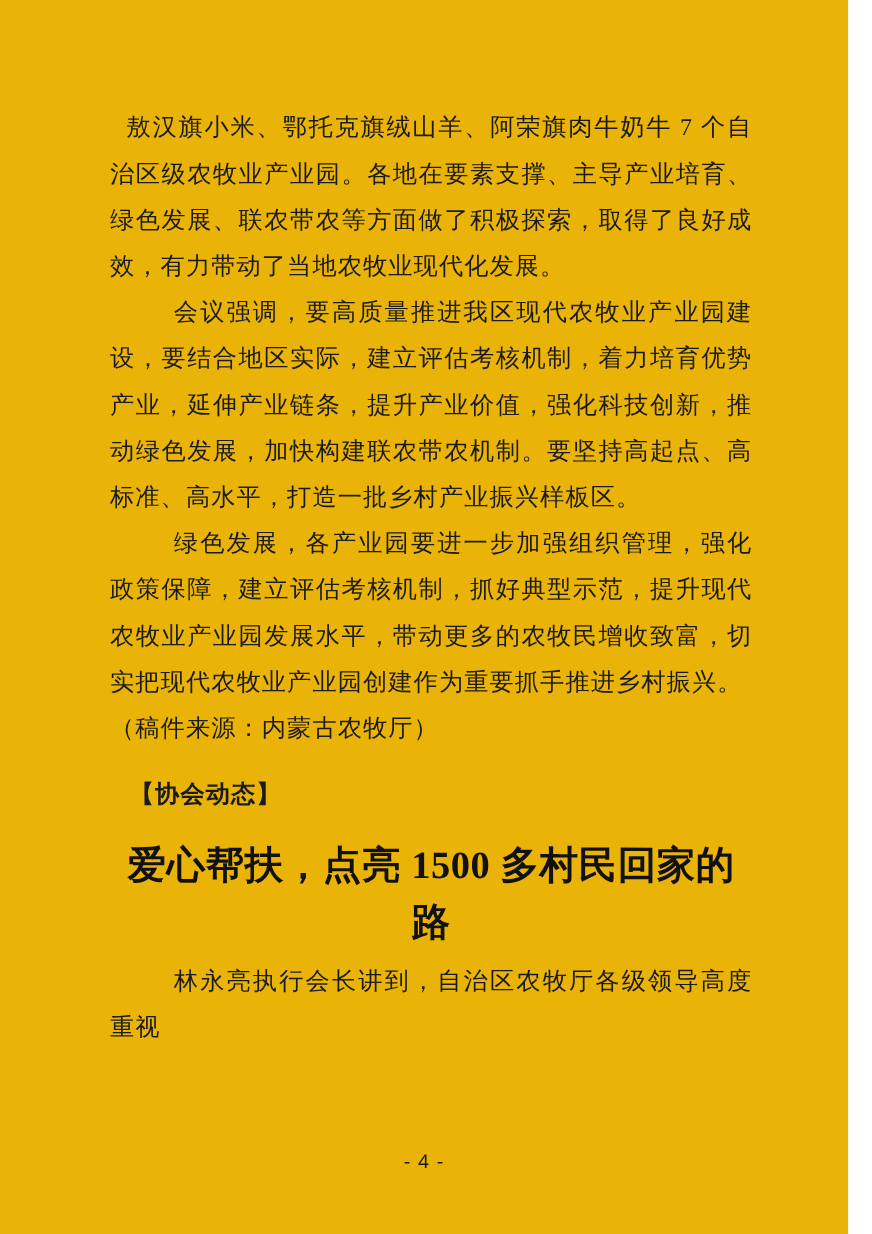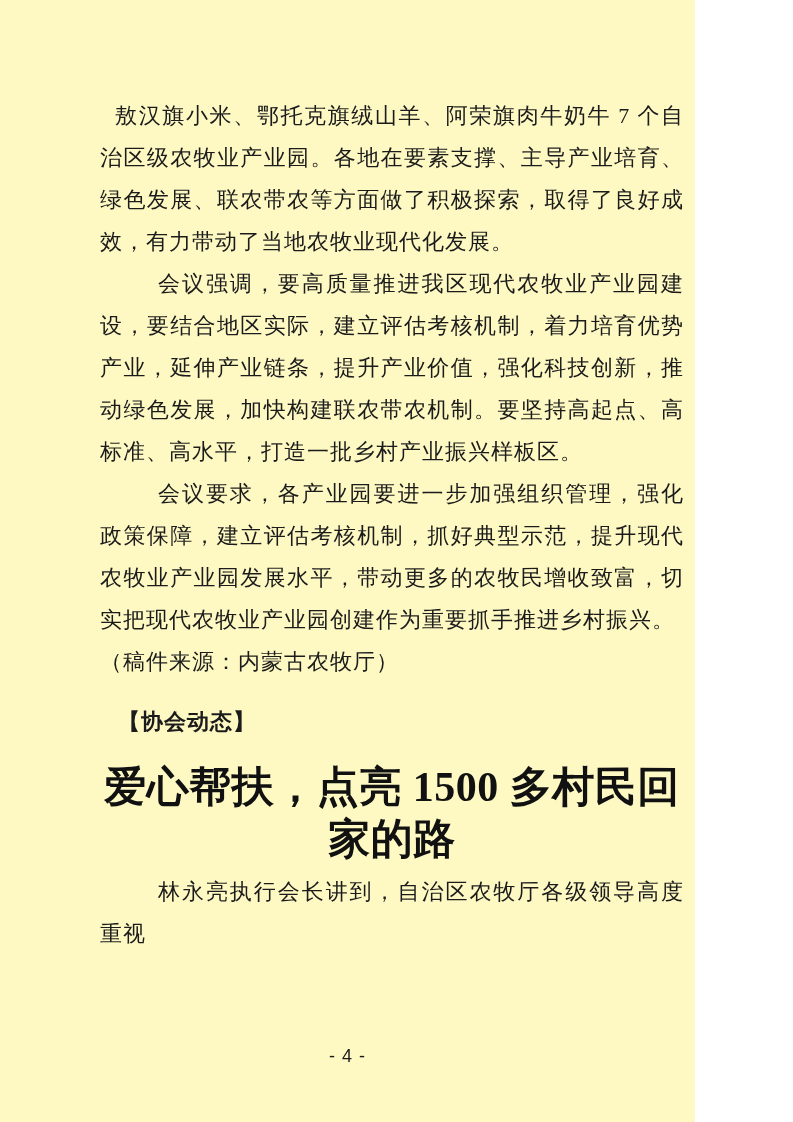--- a/index.html
+++ b/index.html
@@ -2,23 +2,23 @@
 <html><head>
 <meta charset="utf-8">
 <style>
   html, body {
     margin: 0;
     padding: 0;
     background: #ffffff;
   }
   .page {
     position: relative;
-    width: 695px;
+    width: 771px;
     height: 1122px;
-    background: #fef9c3;
+    background: #eab308;
     color: #1b1b1b;
     overflow: hidden;
     font-family: "Liberation Serif", "DejaVu Serif", serif;
   }
   .content {
     position: absolute;
     left: 100px;
     top: 95px;
     width: 584px;
   }
@@ -54,21 +54,21 @@
     font-family: "Liberation Sans", "DejaVu Sans", sans-serif;
     font-weight: bold;
     font-size: 22px;
     line-height: 42px;
     letter-spacing: 1px;
   }
   h1.article-title {
     margin: 0 0 6px 0;
     font-family: "Liberation Serif", "DejaVu Serif", serif;
     font-weight: bold;
-    font-size: 42px;
+    font-size: 35px;
     line-height: 52px;
     text-align: center;
     letter-spacing: 0.5px;
     color: #111111;
   }
   .page-number {
     position: absolute;
     top: 1044px;
     left: 0;
     width: 100%;
@@ -83,21 +83,21 @@
 </head>
 <body>
 
 <div class="page">
   <div class="content">
 
     <p class="body cont">敖汉旗小米、鄂托克旗绒山羊、阿荣旗肉牛奶牛 7 个自治区级农牧业产业园。各地在要素支撑、主导产业培育、绿色发展、联农带农等方面做了积极探索，取得了良好成效，有力带动了当地农牧业现代化发展。</p>
 
     <p class="body ind">会议强调，要高质量推进我区现代农牧业产业园建设，要结合地区实际，建立评估考核机制，着力培育优势产业，延伸产业链条，提升产业价值，强化科技创新，推动绿色发展，加快构建联农带农机制。要坚持高起点、高标准、高水平，打造一批乡村产业振兴样板区。</p>
 
-    <p class="body ind">会议要求，各产业园要进一步加强组织管理，强化政策保障，建立评估考核机制，抓好典型示范，提升现代农牧业产业园发展水平，带动更多的农牧民增收致富，切实把现代农牧业产业园创建作为重要抓手推进乡村振兴。</p>
+    <p class="body ind">绿色发展，各产业园要进一步加强组织管理，强化政策保障，建立评估考核机制，抓好典型示范，提升现代农牧业产业园发展水平，带动更多的农牧民增收致富，切实把现代农牧业产业园创建作为重要抓手推进乡村振兴。</p>
 
     <p class="source-note">（稿件来源：内蒙古农牧厅）</p>
 
     <h2 class="section-heading">【协会动态】</h2>
 
     <h1 class="article-title">爱心帮扶，点亮 1500 多村民回家的路</h1>
 
 
     <p class="body ind">林永亮执行会长讲到，自治区农牧厅各级领导高度重视</p>
 

